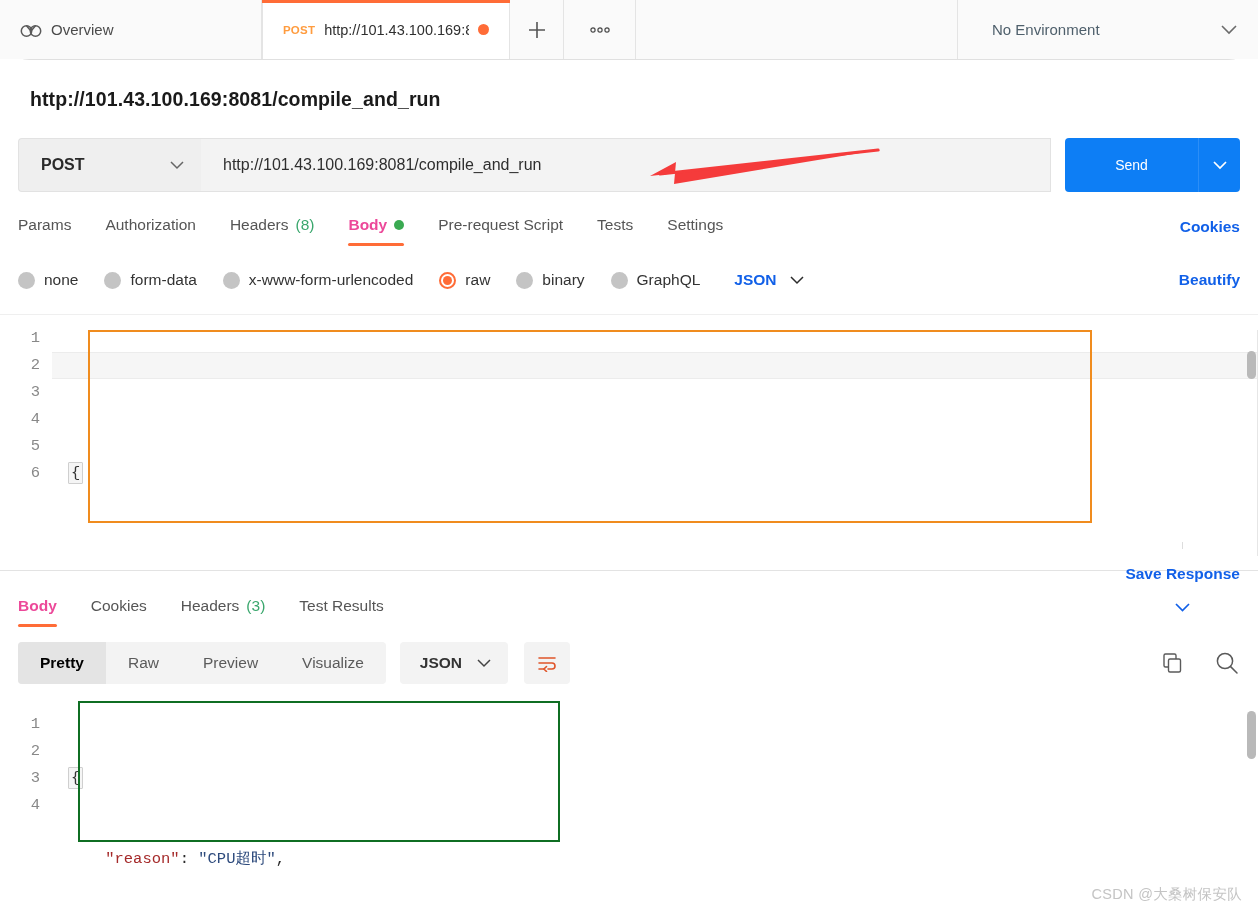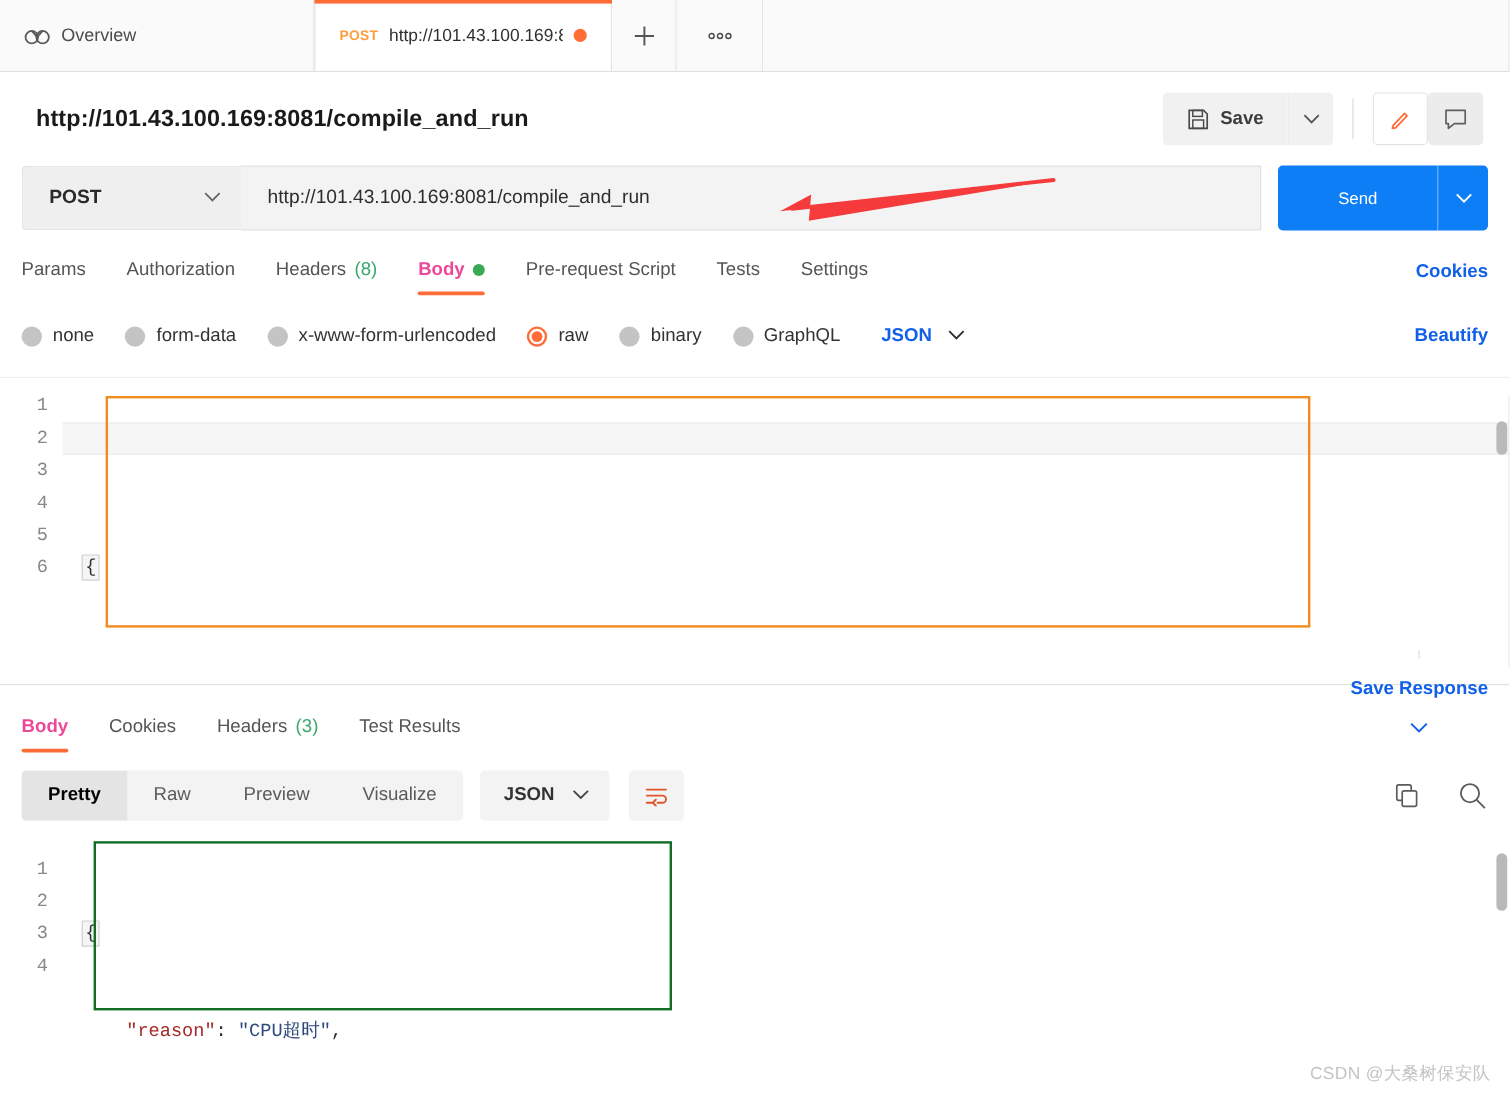--- a/index.html
+++ b/index.html
@@ -10,20 +10,21 @@
     color: #2c2c2c;
     overflow: hidden;
   }
   .app { position: relative; width: 1258px; height: 918px; background:#fff; }
 
   
   .tabbar {
     display: flex; align-items: stretch;
     height: 60px; background: #fafafa;
     border-bottom: 1px solid #e0e0e0;
+    border-radius: 30px;
   }
   .tab {
     display: flex; align-items: center; gap: 9px;
     padding: 0 20px; position: relative;
     background: #fafafa; border-right: 1px solid #e4e4e4;
     font-size: 15px; color: #4b4b4b; cursor: pointer;
     white-space: nowrap;
   }
   .tab.overview { width: 262px; }
   .tab.active {
@@ -287,52 +288,32 @@
     </div>
     <div class="tab-icon-cell dots">
       <svg width="24" height="8" viewBox="0 0 24 8">
         <circle cx="5" cy="4" r="2.1" fill="none" stroke="#4a4a4a" stroke-width="1.2"></circle>
         <circle cx="12" cy="4" r="2.1" fill="none" stroke="#4a4a4a" stroke-width="1.2"></circle>
         <circle cx="19" cy="4" r="2.1" fill="none" stroke="#4a4a4a" stroke-width="1.2"></circle>
       </svg>
     </div>
     <div class="tabbar-filler"></div>
 
+    <div class="env-area">
+      <span class="env-label">No Environment</span>
+      <span class="chev">
+        <svg width="18" height="11" viewBox="0 0 18 11">
+            <path d="M2 2 L9 9 L16 2" fill="none" stroke="#6b6b6b" stroke-width="1.6"></path>
+          </svg>
+      </span>
+    </div>
   </div>
 
   <div class="titlerow">
     <div class="req-title">http://101.43.100.169:8081/compile_and_run</div>
-    <div class="title-actions">
-      <div class="save-btn">
-        <span class="icon">
-          <svg width="19" height="19" viewBox="0 0 19 19">
-            <path d="M2 2 h12 l3 3 v12 h-15 z" fill="none" stroke="#4a4a4a" stroke-width="1.4"></path>
-            <rect x="5" y="2" width="8" height="5" fill="none" stroke="#4a4a4a" stroke-width="1.2"></rect>
-            <rect x="5" y="10" width="9" height="7" fill="none" stroke="#4a4a4a" stroke-width="1.2"></rect>
-          </svg>
-        </span>
-        <span>Save</span>
-      </div>
-      <div class="save-caret">
-        <svg width="16" height="10" viewBox="0 0 16 10">
-            <path d="M2 2 L8 8 L14 2" fill="none" stroke="#555" stroke-width="1.5"></path>
-          </svg>
-      </div>
-      <div class="vsep"></div>
-      <div class="icon-btn pencil">
-        <svg width="22" height="22" viewBox="0 0 22 22">
-          <path d="M5 16.5 L14.5 6.5 L16.5 8.5 L7 18.5 L4.3 19 Z" fill="none" stroke="#ff6c37" stroke-width="1.5" stroke-linejoin="round"></path>
-        </svg>
-      </div>
-      <div class="icon-btn comment">
-        <svg width="22" height="20" viewBox="0 0 22 20">
-          <path d="M3 3 h16 v11 h-9 l-5 4 v-4 h-2 z" fill="none" stroke="#5f5f5f" stroke-width="1.4" stroke-linejoin="round"></path>
-        </svg>
-      </div>
-    </div>
   </div>
 
   <div class="urlrow">
     <div class="method-select">
       <span class="m-text">POST</span>
       <span>
         <svg width="16" height="10" viewBox="0 0 16 10">
             <path d="M2 2 L8 8 L14 2" fill="none" stroke="#666" stroke-width="1.5"></path>
           </svg>
       </span>

